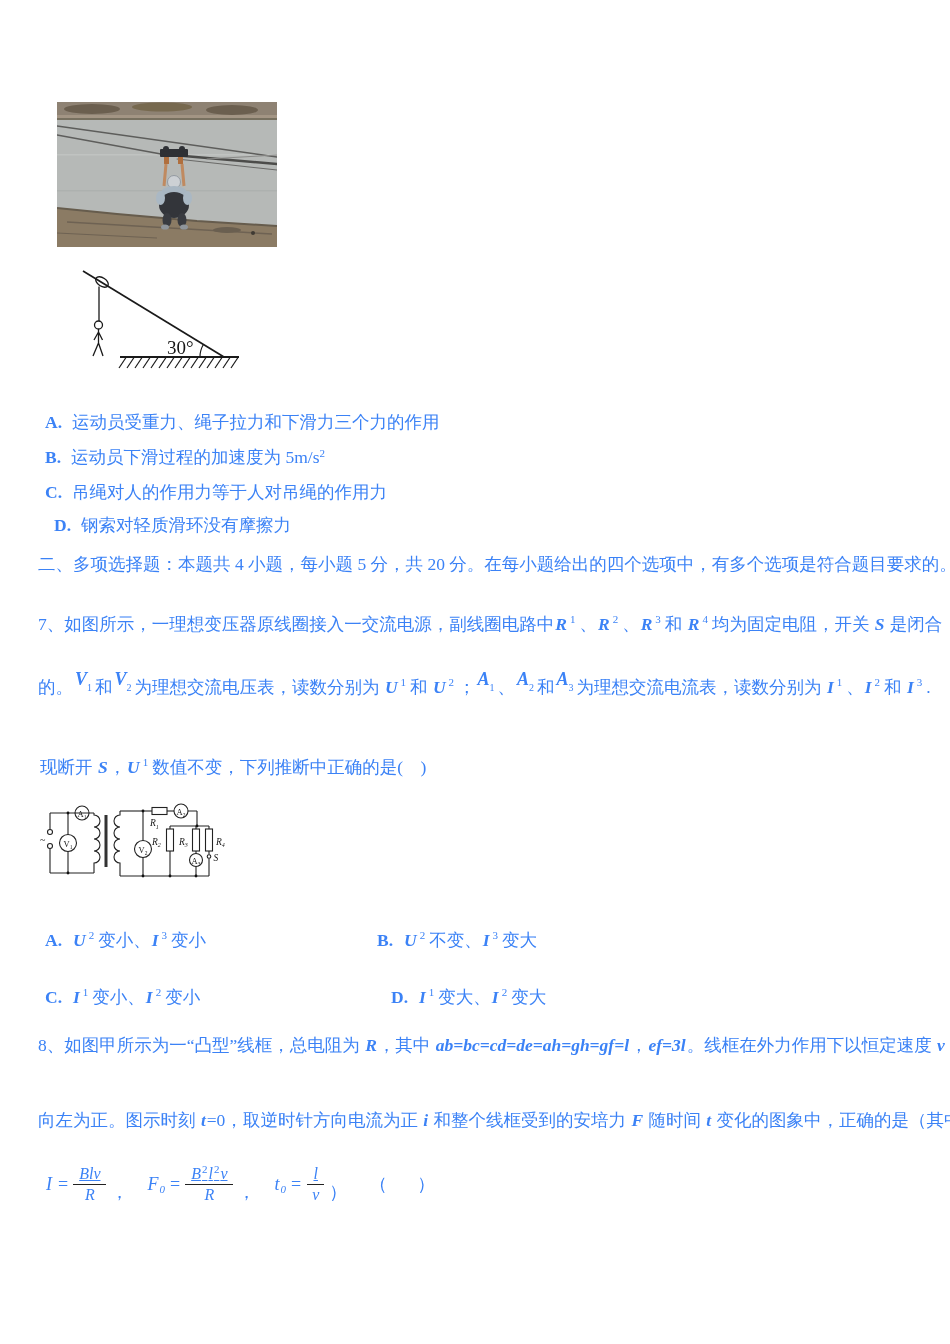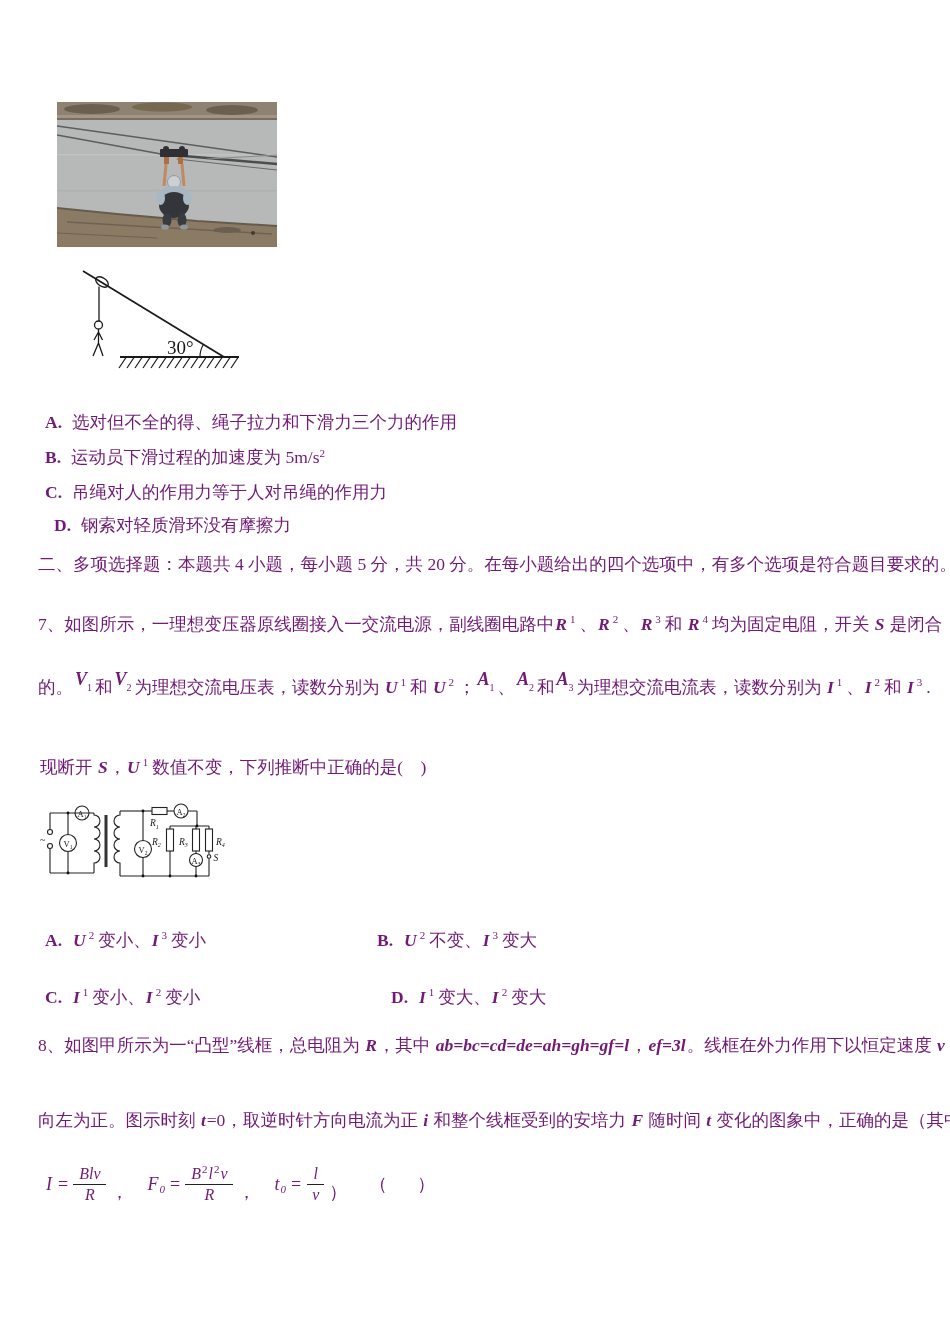--- a/index.html
+++ b/index.html
@@ -1,37 +1,37 @@
 <!DOCTYPE html>
 <html><head>
 <meta charset="utf-8">
 <style>
   html,body{margin:0;padding:0;background:#e8e8e8;}
   .page{position:relative;width:950px;height:1344px;background:#ffffff;margin:0 auto;
-        font-family:"Liberation Serif","DejaVu Serif",serif;color:#701a75;overflow:hidden;}
+        font-family:"Liberation Serif","DejaVu Serif",serif;color:#3b82f6;overflow:hidden;}
   .abs{position:absolute;}
   p{margin:0;}
   .rich,.sec{font-size:17.5px;line-height:22px;white-space:nowrap;}
   .seg-p{font-style:normal;}
   .seg-i{font-style:italic;font-weight:bold;font-family:"Liberation Serif",serif;padding:0 1px;}
   .seg-sup{font-size:11px;position:relative;top:-6px;}
   .seg-sub{font-size:11px;position:relative;top:3px;}
   .seg-gsup{font-size:11px;position:relative;top:-7px;padding:0 4px 0 2px;}
   .seg-ri{font-style:italic;font-weight:bold;position:relative;top:-8px;padding-left:2px;font-size:18px;}
   .seg-risub{font-size:10px;position:relative;top:-2px;padding-right:3px;}
   .opt{font-size:17.5px;line-height:22px;white-space:nowrap;}
   .opt b{font-weight:bold;margin-right:10px;}
   
   .formulas{display:flex;align-items:center;font-size:18px;}
   .formulas .seg-i{font-weight:normal;}
   .fml{display:inline-flex;align-items:center;margin-right:6px;}
   .flhs{font-style:italic;}
   .feq{padding:0 5px;}
   .frac{display:inline-flex;flex-direction:column;align-items:center;line-height:1.2;font-size:16px;}
-  .fnum{border-bottom:1.3px solid #222;padding:0 5px 1px 5px;}
+  .fnum{border-bottom:1.3px solid #222;padding:0 5px 1px 5px;text-decoration:underline;}
   .fden{padding:0 5px;}
   .fcomma{align-self:flex-end;padding:0 12px 0 4px;}
   .fblank{padding-left:4px;letter-spacing:6px;}
   svg text{font-family:"Liberation Serif","DejaVu Serif",serif;fill:#151515;}
   .clab{font-size:8.5px;}
   .csub{font-size:5.5px;}
   .rlab{font-size:9.5px;font-style:italic;}
   .rsub{font-size:6px;}
 </style>
 </head>
@@ -115,21 +115,21 @@
       <g stroke-width="1.3">
         <line x1="27" y1="25.5" x2="27" y2="60"></line>
         <circle cx="26.5" cy="64" r="4"></circle>
         <path d="M26.5,68 V82 M26.5,82 L21,95 M26.5,82 L31,95 M26.5,71 L22,79 M26.5,71 L30.5,79"></path>
       </g>
       <path d="M128,96 A24,24 0 0 1 131.4,83.5" stroke-width="1.2"></path>
     </g>
     <text x="95" y="93" font-size="19">30°</text>
   </svg>
 
-  <div class="abs opt" style="left:45px;top:411px"><b>A.</b><span><span class="seg-p">选对但不全的得、绳子拉力和下滑力三个力的作用</span></span></div>
+  <div class="abs opt" style="left:45px;top:411px"><b>A.</b><span><span class="seg-p">运动员受重力、绳子拉力和下滑力三个力的作用</span></span></div>
   <div class="abs opt" style="left:45px;top:446px"><b>B.</b><span><span class="seg-p">运动员下滑过程的加速度为 5m/s</span><span class="seg-sup">2</span></span></div>
   <div class="abs opt" style="left:45px;top:481px"><b>C.</b><span><span class="seg-p">吊绳对人的作用力等于人对吊绳的作用力</span></span></div>
   <div class="abs opt" style="left:54px;top:514px"><b>D.</b><span><span class="seg-p">钢索对轻质滑环没有摩擦力</span></span></div>
 
   <p class="abs sec" style="left:38px;top:553px">二、多项选择题：本题共 4 小题，每小题 5 分，共 20 分。在每小题给出的四个选项中，有多个选项是符合题目要求的。</p>
 
   <p class="abs rich" style="left:38px;top:613px"><span class="seg-p">7、如图所示，一理想变压器原线圈接入一交流电源，副线圈电路中</span><span class="seg-i">R</span><span class="seg-gsup">1</span><span class="seg-p">、</span><span class="seg-i">R</span><span class="seg-gsup">2</span><span class="seg-p">、</span><span class="seg-i">R</span><span class="seg-gsup">3</span><span class="seg-p">和 </span><span class="seg-i">R</span><span class="seg-gsup">4</span><span class="seg-p">均为固定电阻，开关 </span><span class="seg-i">S</span><span class="seg-p"> 是闭合</span></p>
   <p class="abs rich" style="left:38px;top:676px"><span class="seg-p">的。</span><span class="seg-ri">V</span><span class="seg-risub">1</span><span class="seg-p">和</span><span class="seg-ri">V</span><span class="seg-risub">2</span><span class="seg-p">为理想交流电压表，读数分别为 </span><span class="seg-i">U</span><span class="seg-gsup">1</span><span class="seg-p">和 </span><span class="seg-i">U</span><span class="seg-gsup">2</span><span class="seg-p">；</span><span class="seg-ri">A</span><span class="seg-risub">1</span><span class="seg-p">、</span><span class="seg-ri">A</span><span class="seg-risub">2</span><span class="seg-p">和</span><span class="seg-ri">A</span><span class="seg-risub">3</span><span class="seg-p">为理想交流电流表，读数分别为 </span><span class="seg-i">I</span><span class="seg-gsup">1</span><span class="seg-p">、</span><span class="seg-i">I</span><span class="seg-gsup">2</span><span class="seg-p">和 </span><span class="seg-i">I</span><span class="seg-gsup">3</span><span class="seg-p">.</span></p>
   <p class="abs rich" style="left:40px;top:756px"><span class="seg-p">现断开 </span><span class="seg-i">S</span><span class="seg-p">，</span><span class="seg-i">U</span><span class="seg-gsup">1</span><span class="seg-p">数值不变，下列推断中正确的是(　)</span></p>
 

